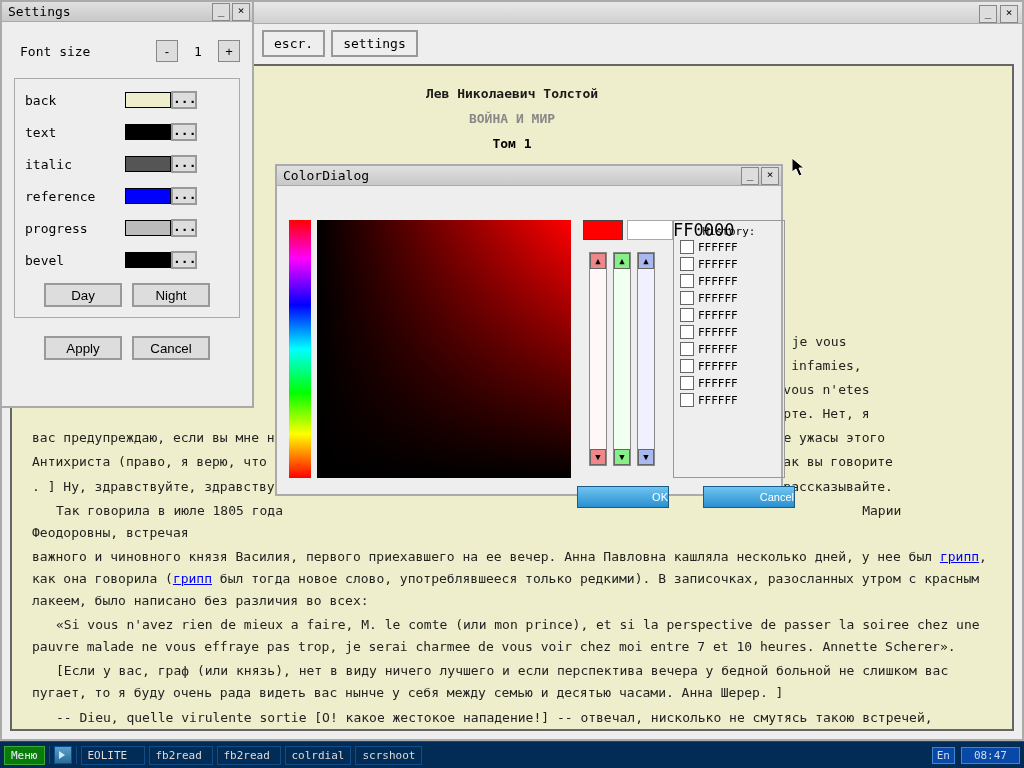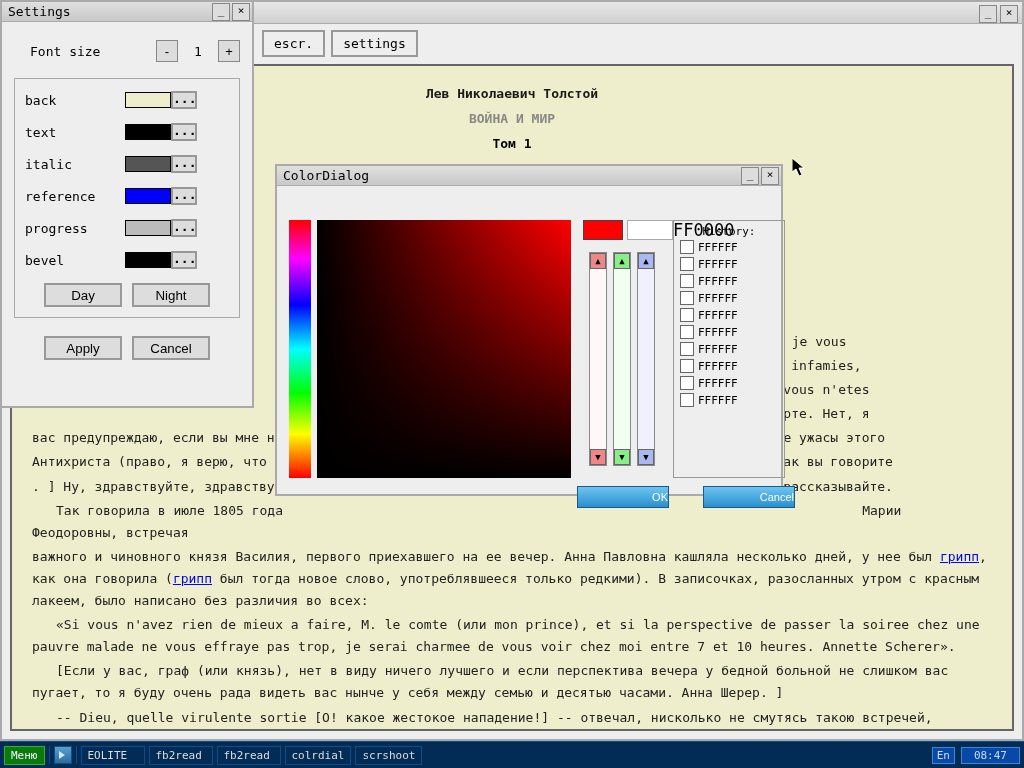--- a/index.html
+++ b/index.html
@@ -19,21 +19,21 @@
 .reader .title-t { text-align: center; color: #888; font-weight: bold; margin-bottom: 10px; }
 .reader .tom { text-align: center; font-weight: bold; margin-bottom: 180px; }
 .reader p { color: #222; line-height: 1.7; text-indent: 24px; margin-bottom: 2px; }
 .reader a { color: #0000ff; text-decoration: underline; }
 
 
 .settings-window { position: absolute; left: 0; top: 0; width: 254px; height: 408px; background: #eee; border: 2px solid #aaa; z-index: 10; }
 .settings-titlebar { height: 20px; background: linear-gradient(#e0e0e0,#c8c8c8); border-bottom: 1px solid #aaa; padding-left: 6px; line-height: 20px; font-family: monospace; position:relative; }
 .win-right { position: absolute; right: 2px; top: 1px; display:flex; gap:2px; }
 
-.font-row { display: flex; align-items: center; gap: 8px; padding: 18px 12px 10px 28px; }
+.font-row { display: flex; align-items: center; gap: 8px; padding: 18px 12px 10px 18px; }
 .spinbtn { width: 22px; height: 22px; background: #ddd; border: 1px solid #888; cursor:pointer; font-size:13px; }
 .fontval { width: 24px; text-align: center; }
 
 .color-list { border: 1px solid #aaa; margin: 6px 12px 12px 12px; padding: 12px 10px 10px 10px; background: #eee; }
 .color-row { display: flex; align-items: center; margin-bottom: 14px; }
 .color-label { width: 100px; font-family: monospace; }
 .swatch { width: 46px; height: 16px; border: 1px solid #000; }
 .morebtn { width: 26px; height: 18px; background: #ddd; border: 2px solid #999; font-weight:bold; text-align:center; line-height:12px; cursor:pointer; }
 .daynight { display:flex; gap:10px; justify-content:center; margin-top:5px; }
 .dnbtn { width:78px; height:24px; background:#ddd; border:2px solid #999; cursor:pointer; }

